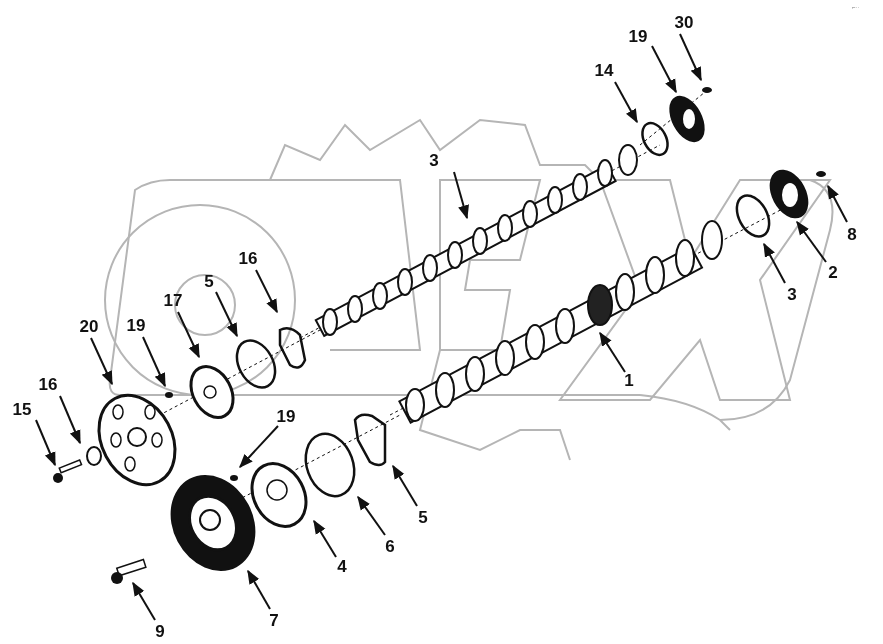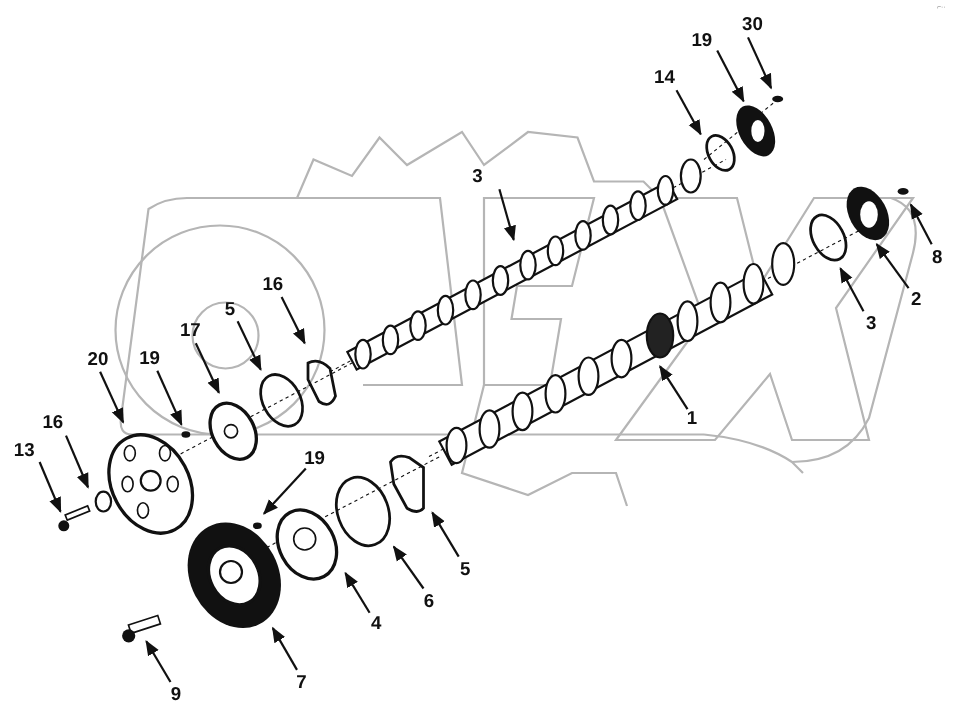--- a/index.html
+++ b/index.html
@@ -199,21 +199,21 @@
 
 <div class="callout" style="left:629px;top:380px">1</div>
 <div class="callout" style="left:833px;top:272px">2</div>
 <div class="callout" style="left:792px;top:294px">3</div>
 <div class="callout" style="left:342px;top:566px">4</div>
 <div class="callout" style="left:423px;top:517px">5</div>
 <div class="callout" style="left:390px;top:546px">6</div>
 <div class="callout" style="left:274px;top:620px">7</div>
 <div class="callout" style="left:852px;top:234px">8</div>
 <div class="callout" style="left:160px;top:631px">9</div>
-<div class="callout" style="left:22px;top:409px">13</div>
+<div class="callout" style="left:22px;top:409px">15</div>
 <div class="callout" style="left:48px;top:384px">16</div>
 <div class="callout" style="left:434px;top:160px">3</div>
 <div class="callout" style="left:638px;top:36px">19</div>
 <div class="callout" style="left:604px;top:70px">14</div>
 <div class="callout" style="left:173px;top:300px">17</div>
 <div class="callout" style="left:248px;top:258px">16</div>
 <div class="callout" style="left:209px;top:281px">5</div>
 <div class="callout" style="left:89px;top:326px">20</div>
 <div class="callout" style="left:136px;top:325px">19</div>
 <div class="callout" style="left:286px;top:416px">19</div>

